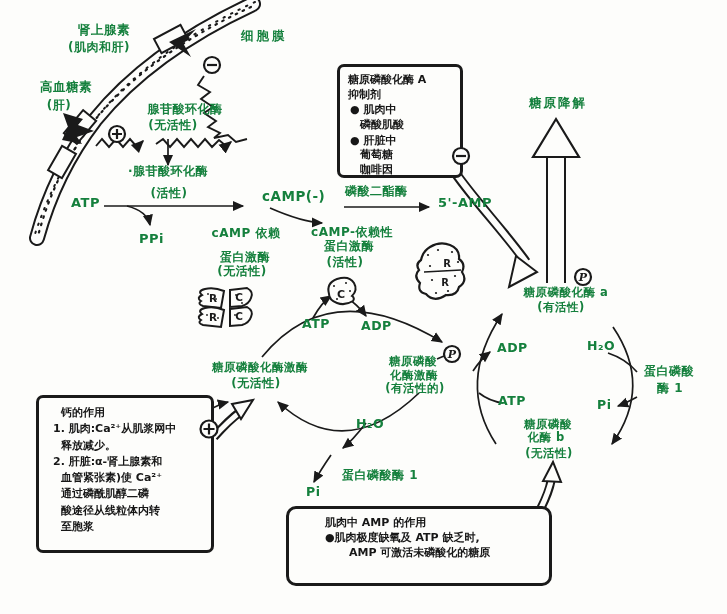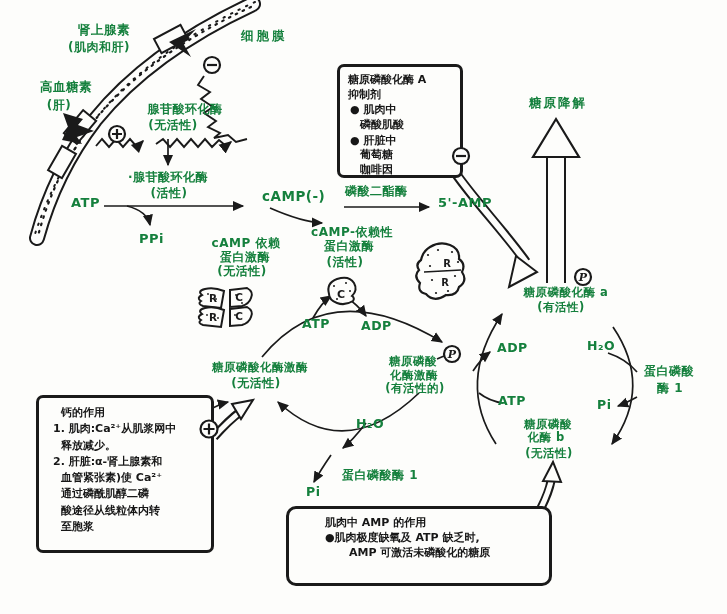--- a/index.html
+++ b/index.html
@@ -160,30 +160,30 @@
   </svg>
 
   <div class="lb cc" style="left:104px;top:24px;font-size:12.5px">肾上腺素</div>
   <div class="lb cc" style="left:99px;top:41px;font-size:12px">(肌肉和肝)</div>
   <div class="lb" style="left:241px;top:30px;font-size:12.5px;letter-spacing:3px">细胞膜</div>
   <div class="lb cc" style="left:66px;top:81px;font-size:12.5px">高血糖素</div>
   <div class="lb cc" style="left:59px;top:99px;font-size:12px">(肝)</div>
 
   <div class="lb cc" style="left:185px;top:103px">腺苷酸环化酶</div>
   <div class="lb cc" style="left:173px;top:119px">(无活性)</div>
-  <div class="lb cc" style="left:168px;top:171px">·腺苷酸环化酶</div>
+  <div class="lb cc" style="left:168px;top:165px">·腺苷酸环化酶</div>
   <div class="lb cc" style="left:169px;top:187px">(活性)</div>
 
   <div class="lb" style="left:71px;top:196px;font-size:13px">ATP</div>
   <div class="lb" style="left:139px;top:232px;font-size:13px">PPi</div>
   <div class="lb" style="left:262px;top:190px;font-size:13.5px">cAMP(-)</div>
   <div class="lb" style="left:345px;top:185px">磷酸二酯酶</div>
   <div class="lb" style="left:438px;top:196px;font-size:13px">5'-AMP</div>
 
-  <div class="lb cc" style="left:246px;top:237px">cAMP 依赖</div>
+  <div class="lb cc" style="left:246px;top:227px">cAMP 依赖</div>
   <div class="lb cc" style="left:245px;top:251px">蛋白激酶</div>
   <div class="lb cc" style="left:242px;top:265px">(无活性)</div>
   <div class="lb cc" style="left:352px;top:226px">cAMP-依赖性</div>
   <div class="lb cc" style="left:349px;top:240px">蛋白激酶</div>
   <div class="lb cc" style="left:345px;top:256px">(活性)</div>
 
   <div class="lb cc" style="left:260px;top:362px;font-size:11.5px">糖原磷酸化酶激酶</div>
   <div class="lb cc" style="left:256px;top:377px">(无活性)</div>
   <div class="lb cc" style="left:413px;top:356px;font-size:11.5px">糖原磷酸</div>
   <div class="lb cc" style="left:414px;top:370px;font-size:11.5px">化酶激酶</div>

